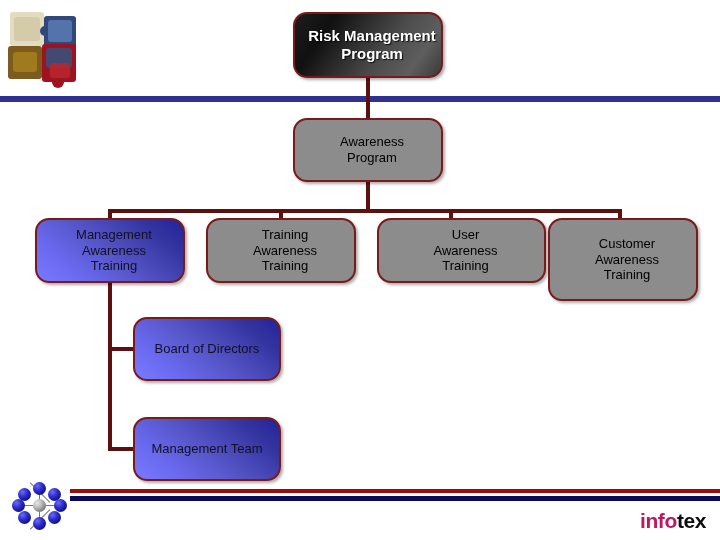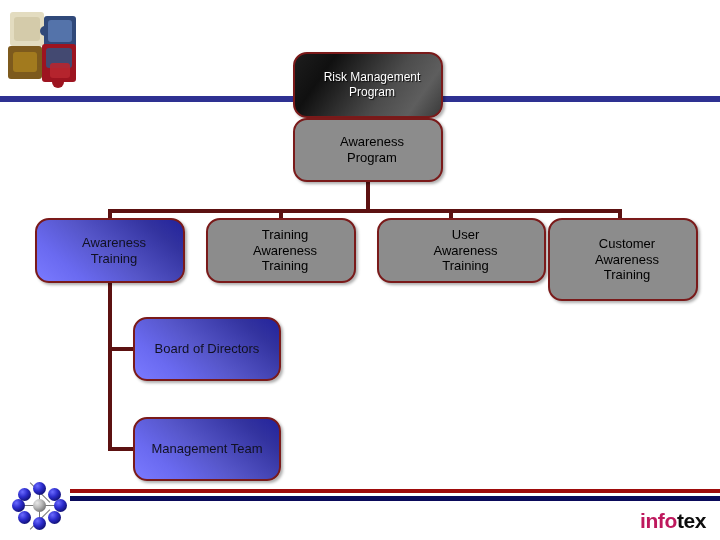--- a/index.html
+++ b/index.html
@@ -36,23 +36,22 @@
     box-sizing:border-box;
     display:flex;align-items:center;justify-content:center;
     text-align:center;
     line-height:1.22;
     box-shadow:2px 2px 3px rgba(0,0,0,.32);
   }
   .node span{display:block;width:100%;padding:0 4px;}
 
   .node-dark{
     background:linear-gradient(125deg,#1d1d1d 0%,#101010 22%,#4c4c4c 62%,#5e5e5e 82%,#3a3a3a 100%);
-    color:#ffffff;font-weight:normal;font-size:12px;
+    color:#ffffff;font-weight:bold;font-size:15px;
     text-shadow:1px 1px 1px rgba(0,0,0,.85);
-    margin-top:40px;
   }
   .node-gray{
     background:#8c8c8c;
     color:#000000;font-size:13px;
   }
   .node-blue{
     background:linear-gradient(220deg,#23239c 0%,#33339f 18%,#5656c9 52%,#6a6af0 78%,#7a7aff 100%);
     color:#111122;font-size:13px;
   }
 
@@ -131,20 +130,21 @@
 
   <div class="node node-gray" style="left:293px;top:118px;width:150px;height:64px;">
     <span>
       <span>Awareness</span>
       <span>Program</span>
     </span>
   </div>
 
   <div class="node node-blue" style="left:35px;top:218px;width:150px;height:65px;">
     <span>
+      <span>Management</span>
       <span>Awareness</span>
       <span>Training</span>
     </span>
   </div>
 
   <div class="node node-gray" style="left:206px;top:218px;width:150px;height:65px;">
     <span>
       <span>Training</span>
       <span>Awareness</span>
       <span>Training</span>

